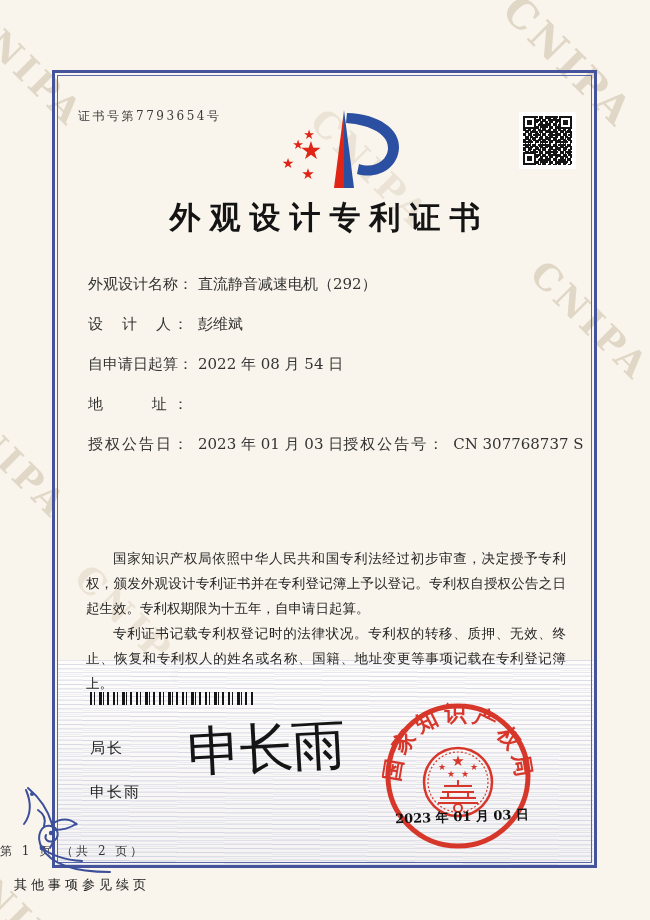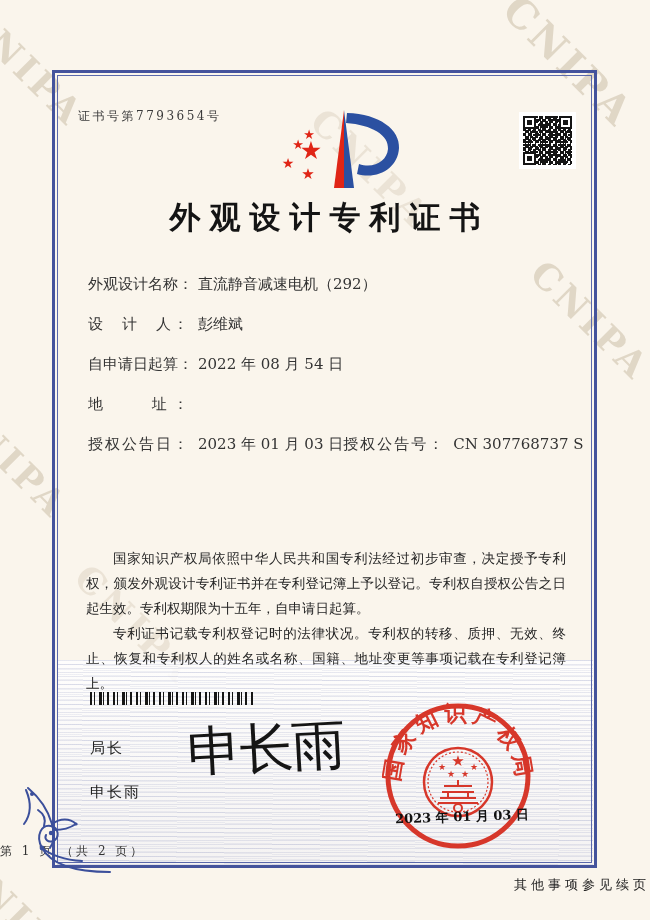--- a/index.html
+++ b/index.html
@@ -115,22 +115,22 @@
   .seal-date {
     position:absolute; left:388px; top:808px; width:148px; text-align:center;
     font-size:13px; font-weight:bold; color:#111; z-index:5;
     transform:rotate(-2deg); white-space:nowrap;
   }
   .page-info {
     position:absolute; left:0; right:8px; top:843px; text-align:left;
     font-size:12px; letter-spacing:3px; color:#333; z-index:3;
   }
   .note {
-    position:absolute; left:0; right:0; top:876px; text-align:right;
-    font-size:13px; letter-spacing:4px; color:#222; z-index:3;
+    position:absolute; left:0; right:0; top:876px; text-align:left;
+    font-size:13px; letter-spacing:4px; color:#222; z-index:3;padding-left:14px;
   }
   .ornament { position:absolute; left:18px; top:784px; z-index:5; }
 </style>
 </head>
 <body>
 
 <div class="page">
 
   <div class="wm wm-tl">CNIPA</div>
   <div class="wm wm-tr">CNIPA</div>

